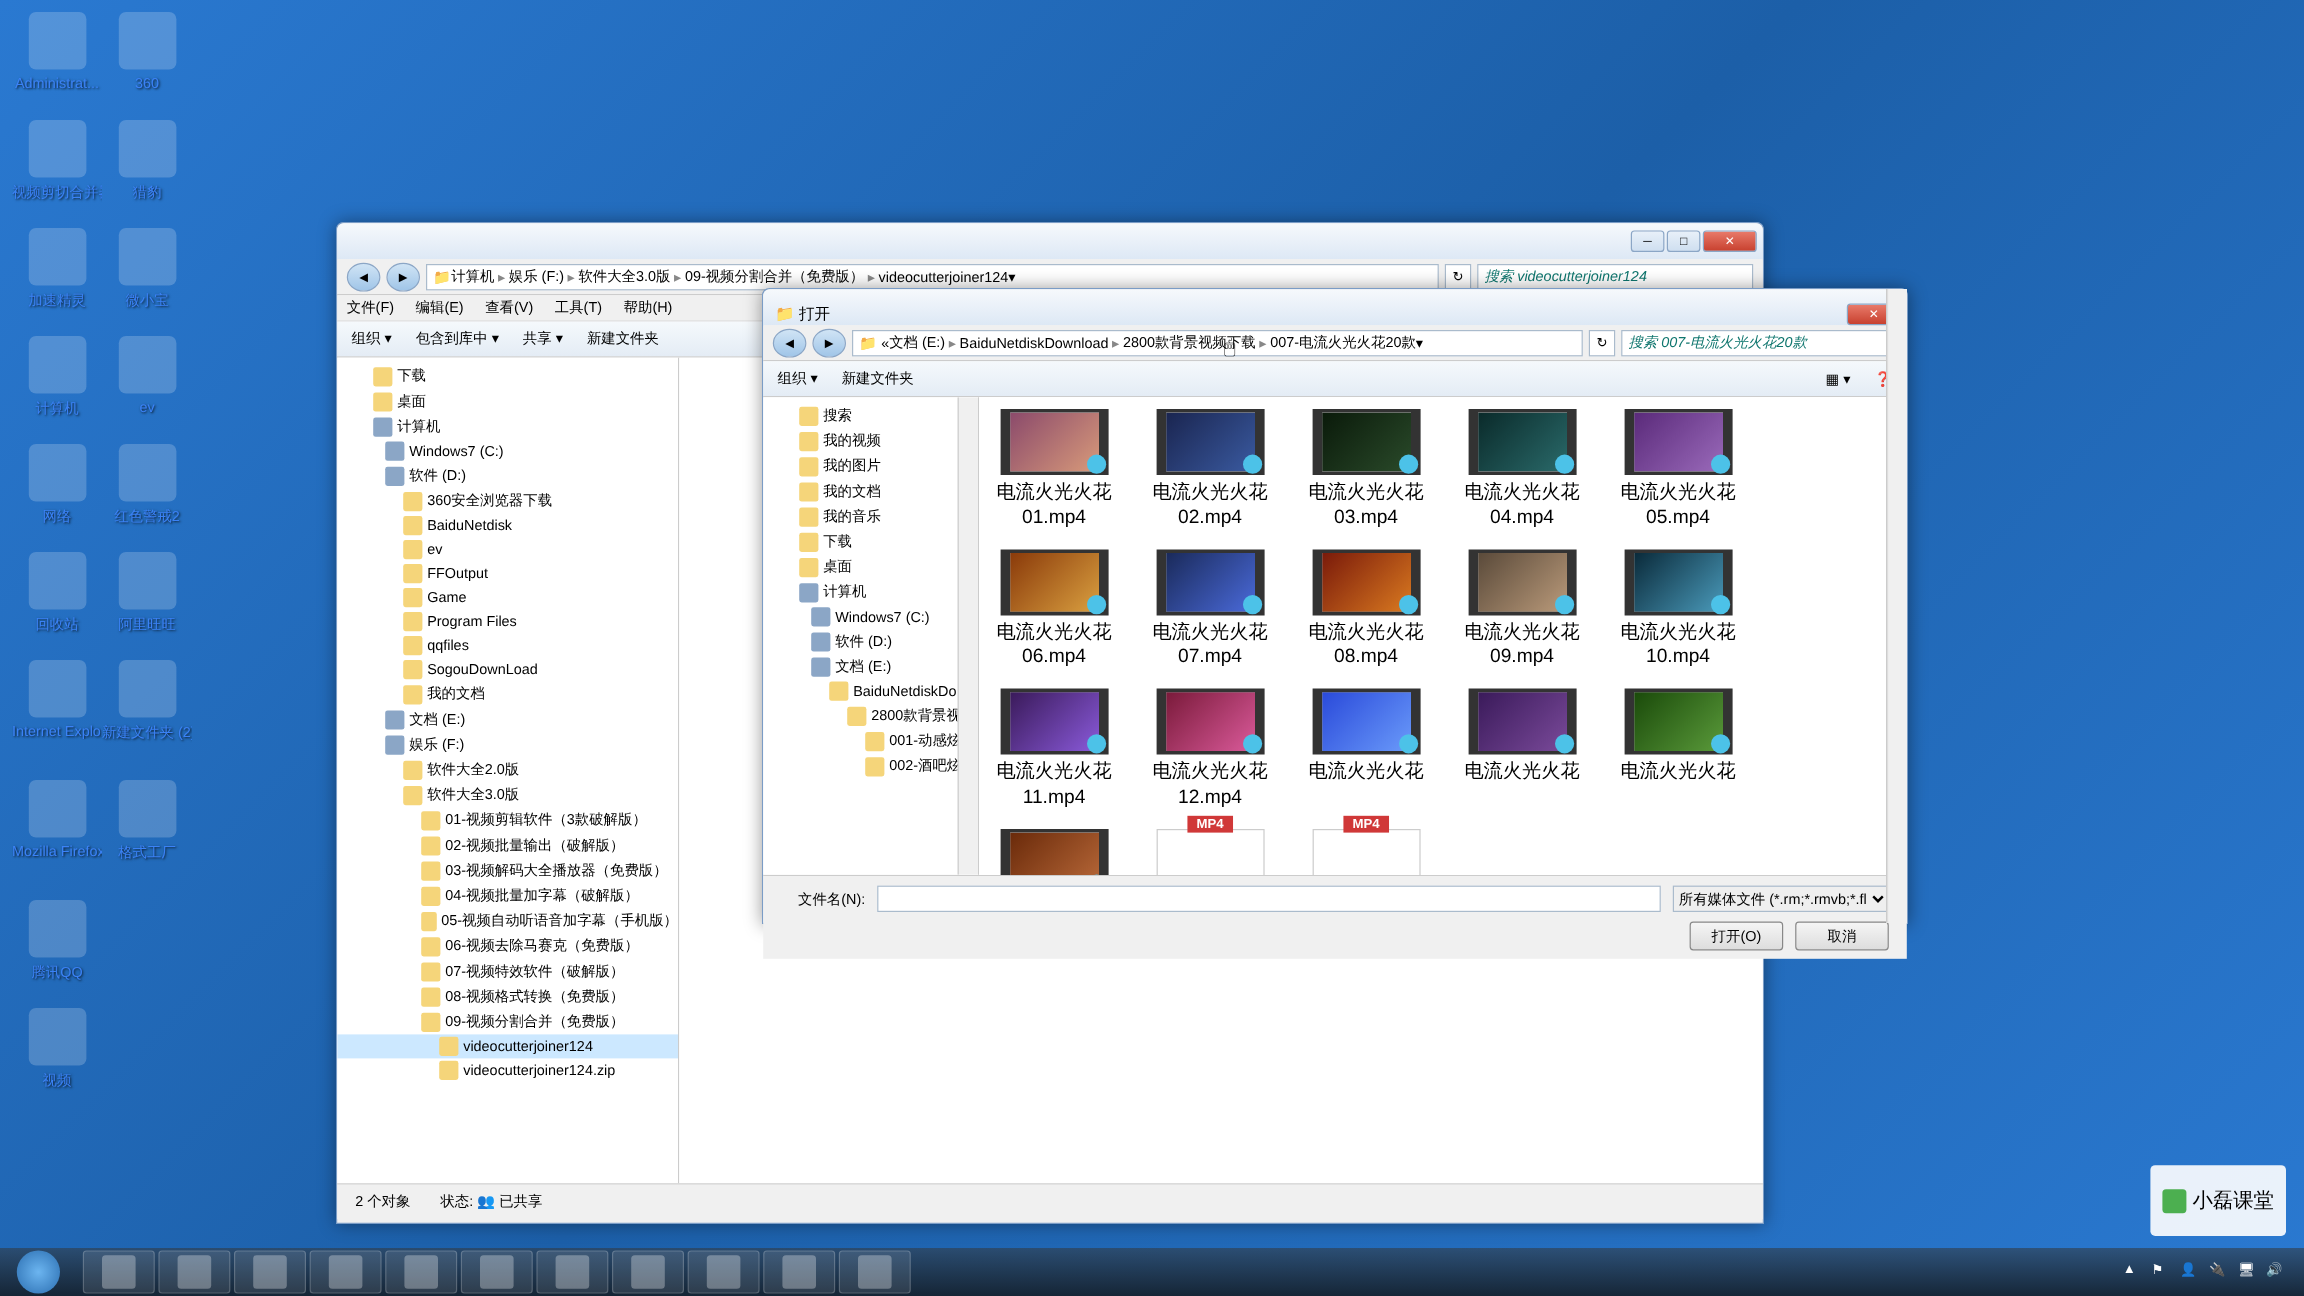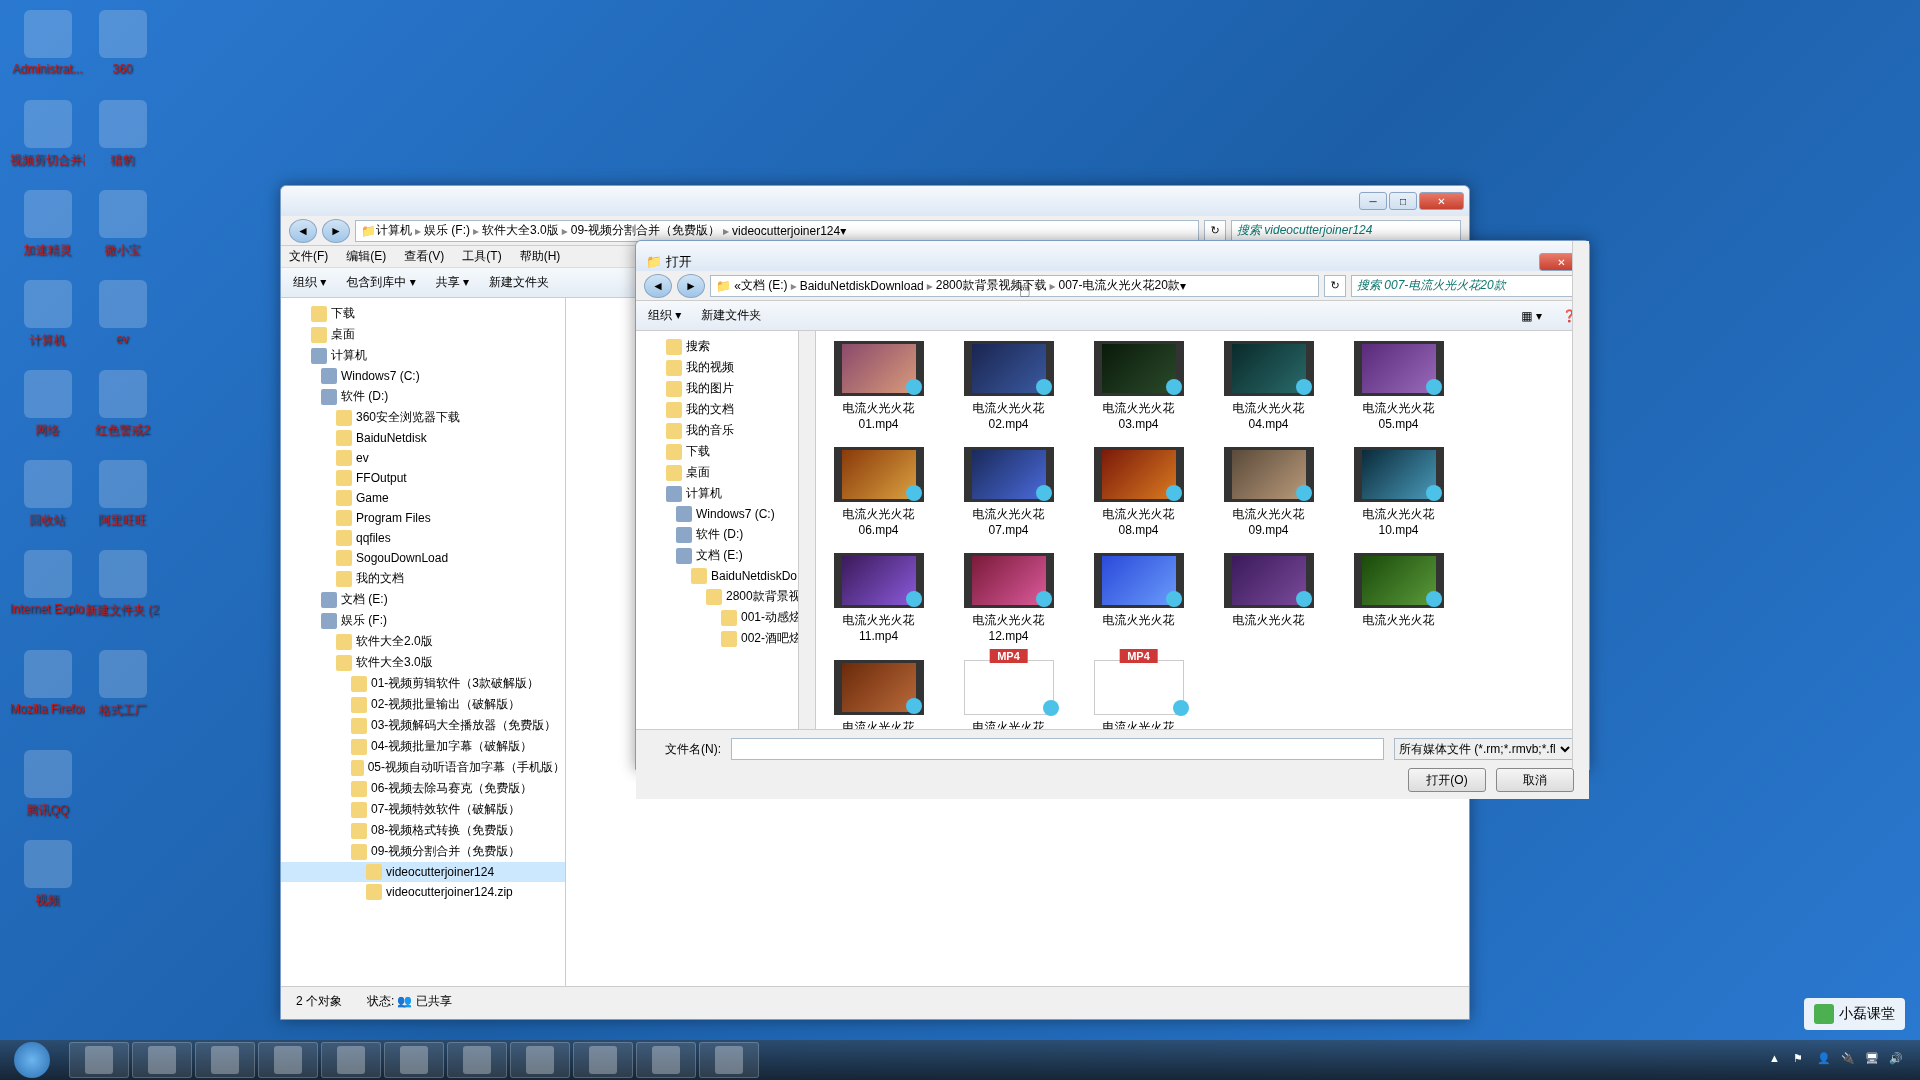--- a/index.html
+++ b/index.html
@@ -1,20 +1,20 @@
 <!DOCTYPE html>
 <html><head>
 <meta charset="utf-8">
 <style>
 * { margin: 0; padding: 0; box-sizing: border-box; font-family: "Microsoft YaHei", "Segoe UI", sans-serif; }
 body { width: 1920px; height: 1080px; overflow: hidden; background: linear-gradient(135deg, #2a79d1 0%, #1c5fa8 50%, #2a79d1 100%); position: relative; }
 
 
 .desktop { position: absolute; top: 0; left: 0; width: 100%; height: 100%; }
-.desktop-icon { position: absolute; width: 75px; text-align: center; color: #b91c1c; font-size: 12px; cursor: pointer; }
+.desktop-icon { position: absolute; width: 75px; text-align: center; color: #3b82f6; font-size: 12px; cursor: pointer; }
 .desktop-icon .ico { width: 48px; height: 48px; margin: 0 auto 4px; background: rgba(255,255,255,0.2); border-radius: 6px; display: flex; align-items: center; justify-content: center; font-size: 28px; }
 .desktop-icon .lbl { text-shadow: 1px 1px 2px rgba(0,0,0,0.8); white-space: nowrap; overflow: hidden; }
 
 
 .win { position: absolute; background: #f0f0f0; border: 1px solid #7a9cc6; box-shadow: 0 0 15px rgba(0,0,0,0.4); border-radius: 6px 6px 0 0; }
 .win-explorer { left: 280px; top: 185px; width: 1190px; height: 835px; }
 .win-open { left: 635px; top: 240px; width: 955px; height: 530px; z-index: 10; }
 
 .titlebar { height: 30px; background: linear-gradient(to bottom, #f6f9fc, #dde8f5); display: flex; align-items: center; justify-content: flex-end; padding: 0 5px; border-radius: 6px 6px 0 0; }
 .titlebar.open-dlg { justify-content: space-between; padding-left: 10px; font-size: 13px; align-items: flex-end; }
@@ -47,21 +47,21 @@
 .tree-item .dico { width: 16px; height: 16px; background: #8ba6c6; border-radius: 2px; display: inline-block; }
 
 .content { flex: 1; background: white; padding: 10px; font-size: 12px; }
 
 .statusbar { height: 30px; background: #f0f0f0; border-top: 1px solid #ccc; display: flex; align-items: center; padding: 0 15px; font-size: 12px; gap: 25px; }
 
 
 .open-body { display: flex; height: calc(100% - 130px); }
 .open-tree { width: 180px; background: white; border-right: 1px solid #ccc; overflow-y: hidden; font-size: 12px; padding: 5px 0; position: relative; }
 .open-content { flex: 1; background: white; overflow-y: auto; padding: 10px; display: flex; flex-wrap: wrap; gap: 15px 25px; align-content: flex-start; }
-.thumb { width: 105px; text-align: center; font-size: 12px; cursor: pointer; }
+.thumb { width: 105px; text-align: center; font-size: 16px; cursor: pointer; }
 .thumb-img { width: 90px; height: 55px; margin: 0 auto 5px; background: #000; border: 3px solid #333; border-left: 8px solid #333; border-right: 8px solid #333; position: relative; display: flex; align-items: center; justify-content: center; color: #fff; font-size: 10px; }
 .thumb-img::after { content: ''; position: absolute; bottom: -2px; right: -6px; width: 16px; height: 16px; background: #4cc2e8; border-radius: 50%; }
 .thumb-img.mp4 { background: #fff; border: 1px solid #ccc; border-width: 1px; position: relative; }
 .thumb-img.mp4::before { content: 'MP4'; position: absolute; top: -12px; left: 50%; transform: translateX(-50%); background: #d03838; color: white; padding: 1px 8px; font-size: 11px; font-weight: bold; }
 .thumb-lbl { line-height: 1.3; }
 
 .open-footer { height: 70px; padding: 8px 15px; background: #f0f0f0; border-top: 1px solid #ccc; }
 .open-footer-row { display: flex; align-items: center; gap: 10px; margin-bottom: 8px; }
 .open-footer-row .lbl { font-size: 12px; width: 70px; text-align: right; }
 .open-footer-row input { flex: 1; height: 22px; border: 1px solid #abc; padding: 0 5px; font-size: 12px; }
@@ -72,21 +72,21 @@
 
 .taskbar { position: absolute; bottom: 0; left: 0; right: 0; height: 40px; background: linear-gradient(to bottom, rgba(50,60,70,0.6), rgba(20,30,40,0.9)); display: flex; align-items: center; padding: 0 5px; }
 .startbtn { width: 54px; height: 36px; border-radius: 4px; cursor: pointer; display: flex; align-items: center; justify-content: center; }
 .startbtn .orb { width: 36px; height: 36px; background: radial-gradient(circle, #6cb5f0, #2a6db0); border-radius: 50%; }
 .task-items { display: flex; gap: 3px; margin-left: 10px; }
 .task-item { width: 60px; height: 36px; background: rgba(255,255,255,0.1); border: 1px solid rgba(255,255,255,0.2); border-radius: 3px; cursor: pointer; display: flex; align-items: center; justify-content: center; }
 .task-item .tico { width: 28px; height: 28px; background: rgba(255,255,255,0.3); border-radius: 3px; }
 .systray { margin-left: auto; display: flex; align-items: center; gap: 8px; padding-right: 10px; color: white; font-size: 11px; }
 .systray .tray-ico { width: 16px; height: 16px; cursor: pointer; }
 
-.watermark { position: absolute; bottom: 50px; right: 15px; background: rgba(255,255,255,0.9); padding: 6px 10px; border-radius: 4px; font-size: 14px; display: flex; align-items: center; gap: 5px; }
+.watermark { position: absolute; bottom: 50px; right: 15px; background: rgba(255,255,255,0.9); padding: 18px 10px; border-radius: 4px; font-size: 17px; display: flex; align-items: center; gap: 5px; }
 .watermark .wico { width: 20px; height: 20px; background: #4caf50; border-radius: 3px; }
 
 .scrollbar-v { position: absolute; right: 0; top: 0; bottom: 0; width: 17px; background: #f0f0f0; border-left: 1px solid #ccc; }
 .cursor-overlay { position: absolute; left: 1020px; top: 280px; font-size: 16px; pointer-events: none; z-index: 100; }
 </style>
 </head>
 <body>
 
 <div class="desktop" id="desktop-icons">
     <div class="desktop-icon" style="left: 10px; top: 10px;">

